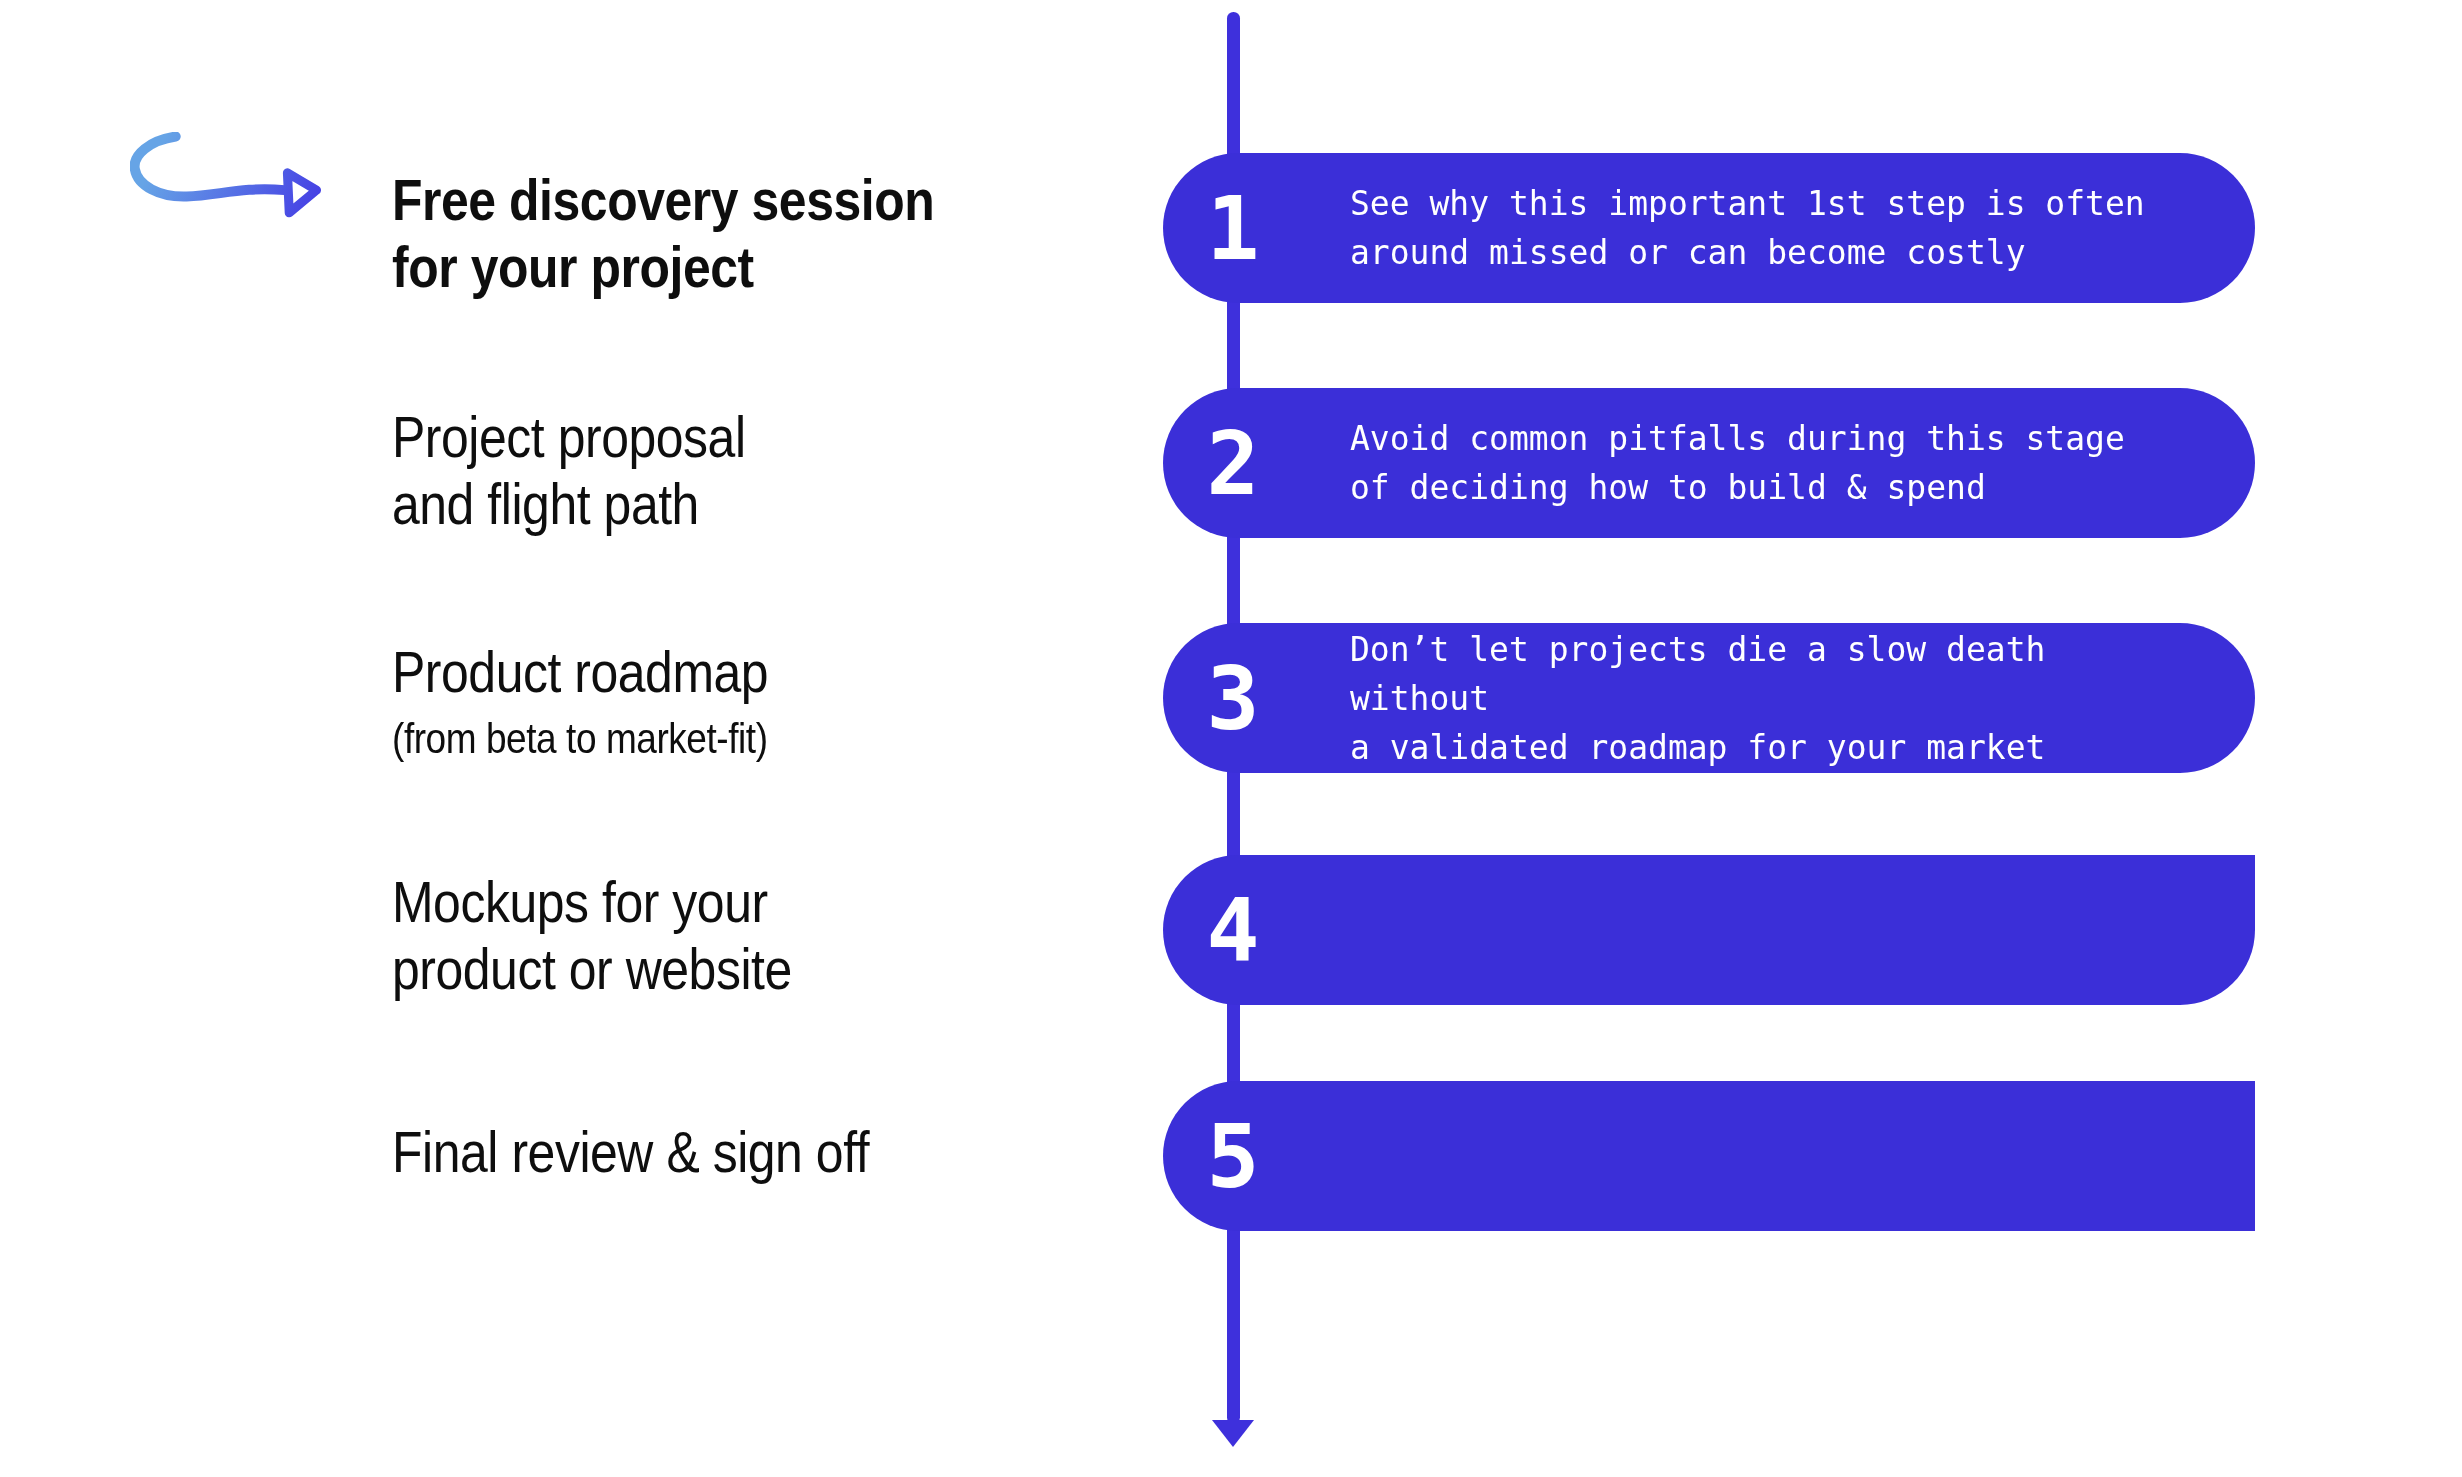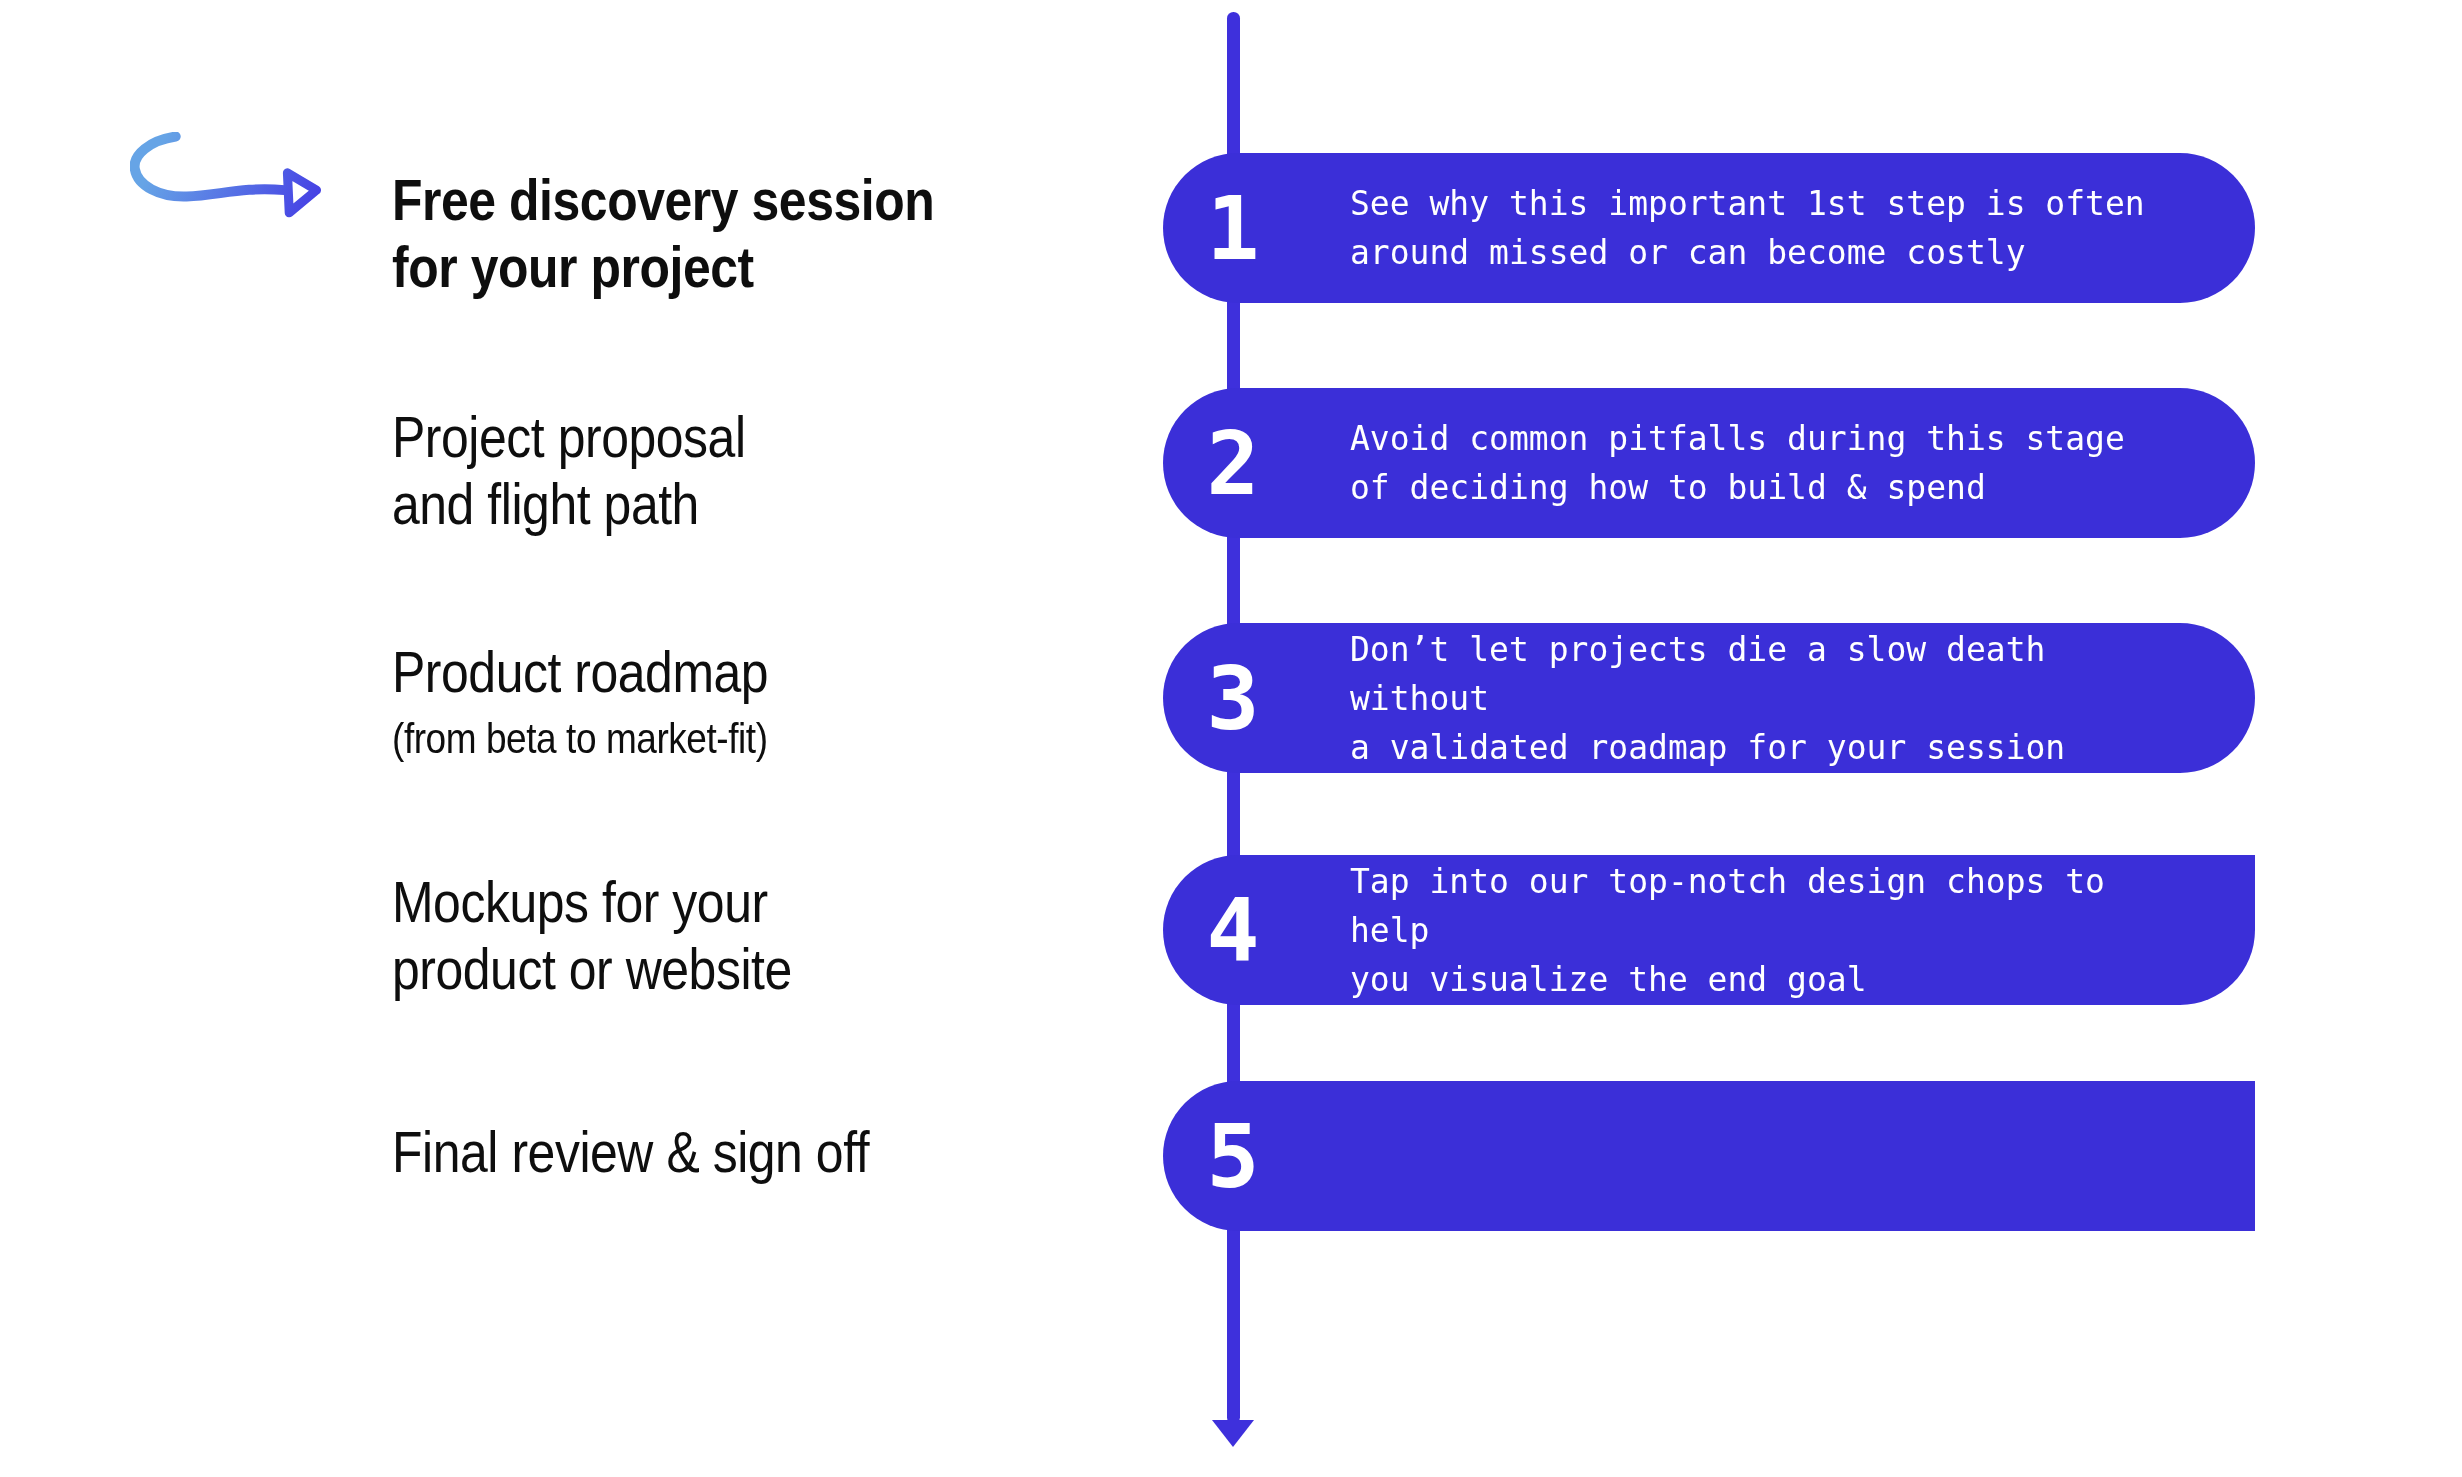--- a/index.html
+++ b/index.html
@@ -156,27 +156,25 @@
 
   <div class="pill pill-2">
     <div class="pill-number">2</div>
     <div class="pill-desc">Avoid common pitfalls during this stage
 of deciding how to build &amp; spend</div>
   </div>
 
   <div class="pill pill-3">
     <div class="pill-number">3</div>
     <div class="pill-desc">Don’t let projects die a slow death without
-a validated roadmap for your session</div>
+a validated roadmap for your market</div>
   </div>
 
   <div class="pill pill-4">
     <div class="pill-number">4</div>
-    <div class="pill-desc">Tap into our top-notch design chops to help
-you visualize the end goal</div>
   </div>
 
   <div class="pill pill-5">
     <div class="pill-number">5</div>
   </div>
 
 </div>
 
 
 </body></html>

